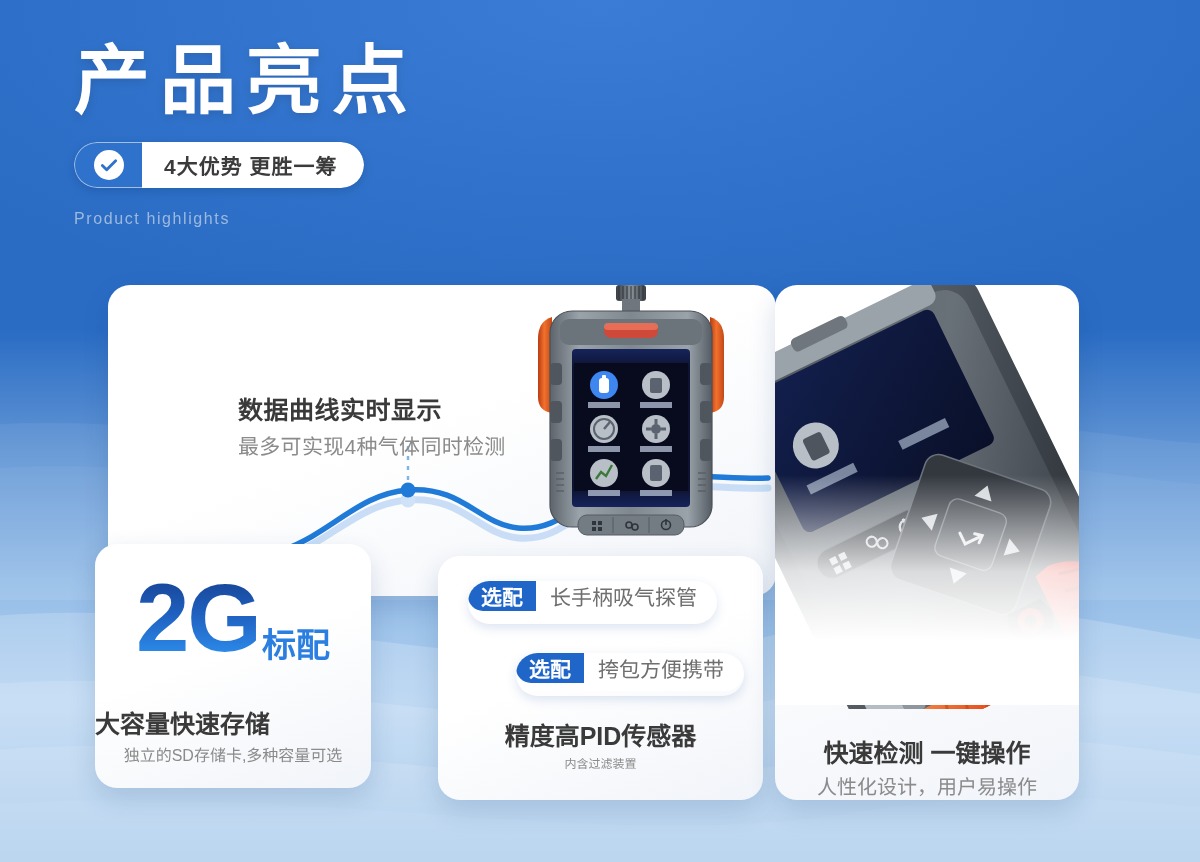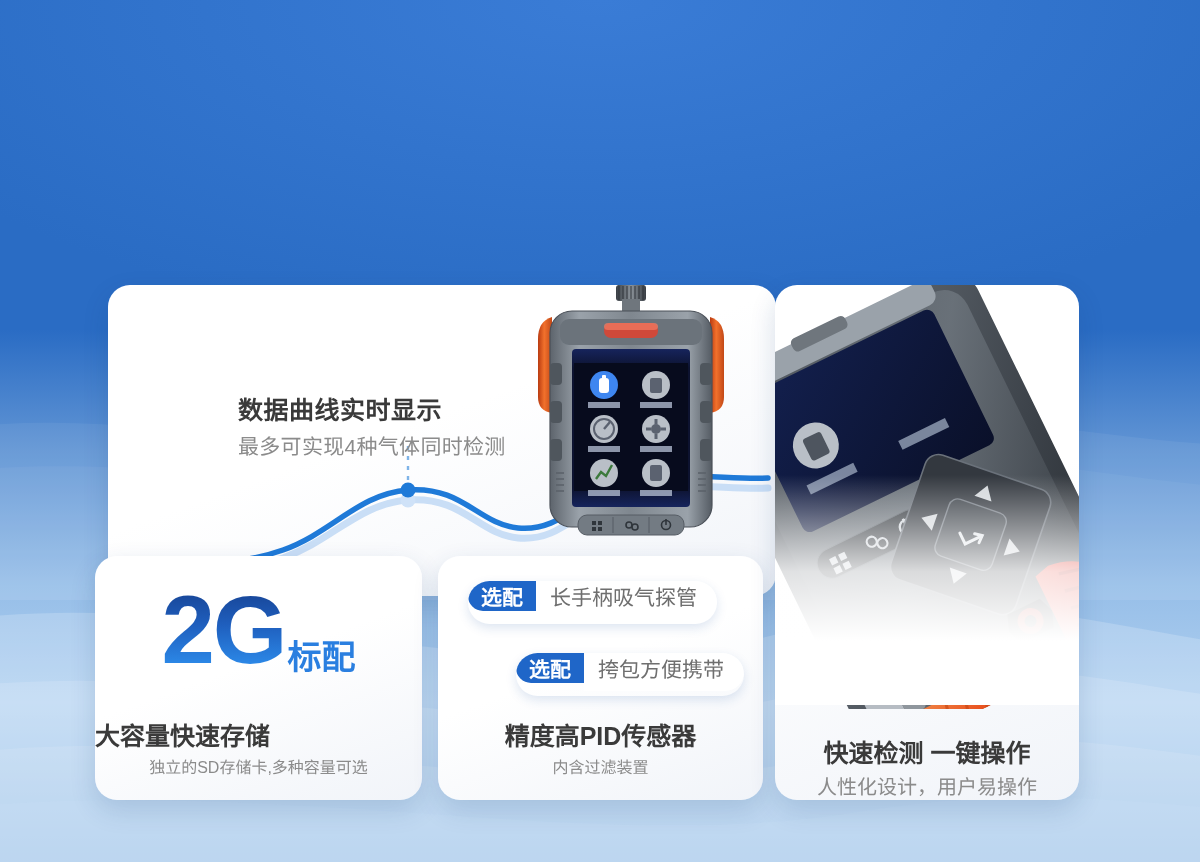--- a/index.html
+++ b/index.html
@@ -76,21 +76,21 @@
     position:absolute; left:130px; top:105px;
     font-size:25px; font-weight:700; color:#3a3a3a; letter-spacing:.5px;
   }
   #card-curve .c1-sub {
     position:absolute; left:130px; top:145px;
     font-size:21px; color:#8b8b8b; letter-spacing:.3px;
   }
   .curve-art { position:absolute; left:0; bottom:0; width:100%; height:150px; }
   .device1 { position:absolute; left:408px; top:-8px; width:230px; height:270px; }
   
-  #card-2g { left:95px; top:556px; width:327px; height:244px; }
+  #card-2g { left:95px; top:544px; width:276px; height:244px; }
   .g-wrap { position:absolute; left:0; right:0; top:28px; text-align:center; }
   .g-big {
     font-size:96px; font-weight:800; line-height:.95; letter-spacing:-2px;
     background:linear-gradient(180deg,#16408f 0%,#1f5fbe 45%,#2f93f2 100%);
     -webkit-background-clip:text; background-clip:text; color:transparent;
     display:inline-block;
   }
   .g-sup {
     font-size:34px; font-weight:800; color:#2a7fe0; display:inline-block;
     vertical-align:-6px; margin-left:2px;
@@ -118,21 +118,21 @@
     background:#ffffff; color:#6f6f6f; font-size:21px;
     display:flex; align-items:center; padding:0 20px 8px 14px;
     border-top-right-radius:22px; border-bottom-right-radius:22px;
   }
   #card-pid .c-title {
     position:absolute; left:0; right:0; top:160px; text-align:center;
     font-size:25px; font-weight:700; color:#3a3a3a;
   }
   #card-pid .c-sub {
     position:absolute; left:0; right:0; top:198px; text-align:center;
-    font-size:16px; color:#8b8b8b;
+    font-size:12px; color:#8b8b8b;
   }
   
   #card-right { left:775px; top:285px; width:304px; height:515px; }
   .device2 { position:absolute; left:-22px; top:-6px; width:372px; height:430px; }
   #card-right .c-title {
     position:absolute; left:0; right:0; top:448px; text-align:center;
     font-size:25px; font-weight:700; color:#3a3a3a;
   }
   #card-right .c-sub {
     position:absolute; left:0; right:0; top:486px; text-align:center;
@@ -160,20 +160,36 @@
   </div>
   <div class="ribbon" style="top:520px;height:342px;opacity:.85;">
     <svg viewBox="0 0 1400 342" preserveAspectRatio="none">
       <path d="M0,120 C300,30 560,200 840,110 C1080,35 1240,180 1400,110 L1400,342 L0,342 Z" fill="#ffffff" opacity=".22"></path>
       <path d="M0,185 C300,105 580,255 860,170 C1090,100 1250,230 1400,165 L1400,342 L0,342 Z" fill="#ffffff" opacity=".18"></path>
       <path d="M0,250 C320,175 600,305 880,235 C1100,180 1260,280 1400,230 L1400,342 L0,342 Z" fill="#ffffff" opacity=".15"></path>
       <path d="M0,300 C340,240 640,340 900,292 C1120,250 1280,318 1400,286 L1400,342 L0,342 Z" fill="#cfe2f7" opacity=".35"></path>
     </svg>
   </div>
 
+  <div class="header">
+    <div class="page-title">产品亮点</div>
+
+    <div class="badge">
+      <div class="badge-ico">
+        <span class="check-circle">
+          <svg viewBox="0 0 24 24">
+              <path d="M4 12.6l5.2 5.2L20 6.8" fill="none" stroke="#2f72cb" stroke-width="3.4" stroke-linecap="round" stroke-linejoin="round"></path>
+            </svg>
+        </span>
+      </div>
+      <div class="badge-txt">4大优势 更胜一筹</div>
+    </div>
+
+    <div class="sub-en">Product highlights</div>
+  </div>
 
   <div class="card" id="card-curve">
 
     <svg class="curve-art" viewBox="0 0 668 150" preserveAspectRatio="none">
       <path d="M30,128 C90,126 130,128 175,112 C225,94 250,58 300,54 C355,50 370,88 410,92 C455,96 470,60 520,46 C570,34 620,44 660,42" fill="none" stroke="#c9def6" stroke-width="7" stroke-linecap="round"></path>
       <path d="M30,120 C90,118 130,120 175,104 C225,86 250,48 300,44 C355,40 370,78 410,82 C455,86 470,50 520,36 C570,24 620,34 660,32" fill="none" stroke="#1f7ad8" stroke-width="5.5" stroke-linecap="round"></path>
       <line x1="300" y1="44" x2="300" y2="-10" stroke="#7fb4e8" stroke-width="2.4" stroke-dasharray="4 6"></line>
       <line x1="520" y1="36" x2="520" y2="-30" stroke="#7fb4e8" stroke-width="2.4" stroke-dasharray="4 6"></line>
       <circle cx="300" cy="54" r="7.5" fill="#cfe2f8"></circle>
       <circle cx="520" cy="46" r="7.5" fill="#cfe2f8"></circle>

